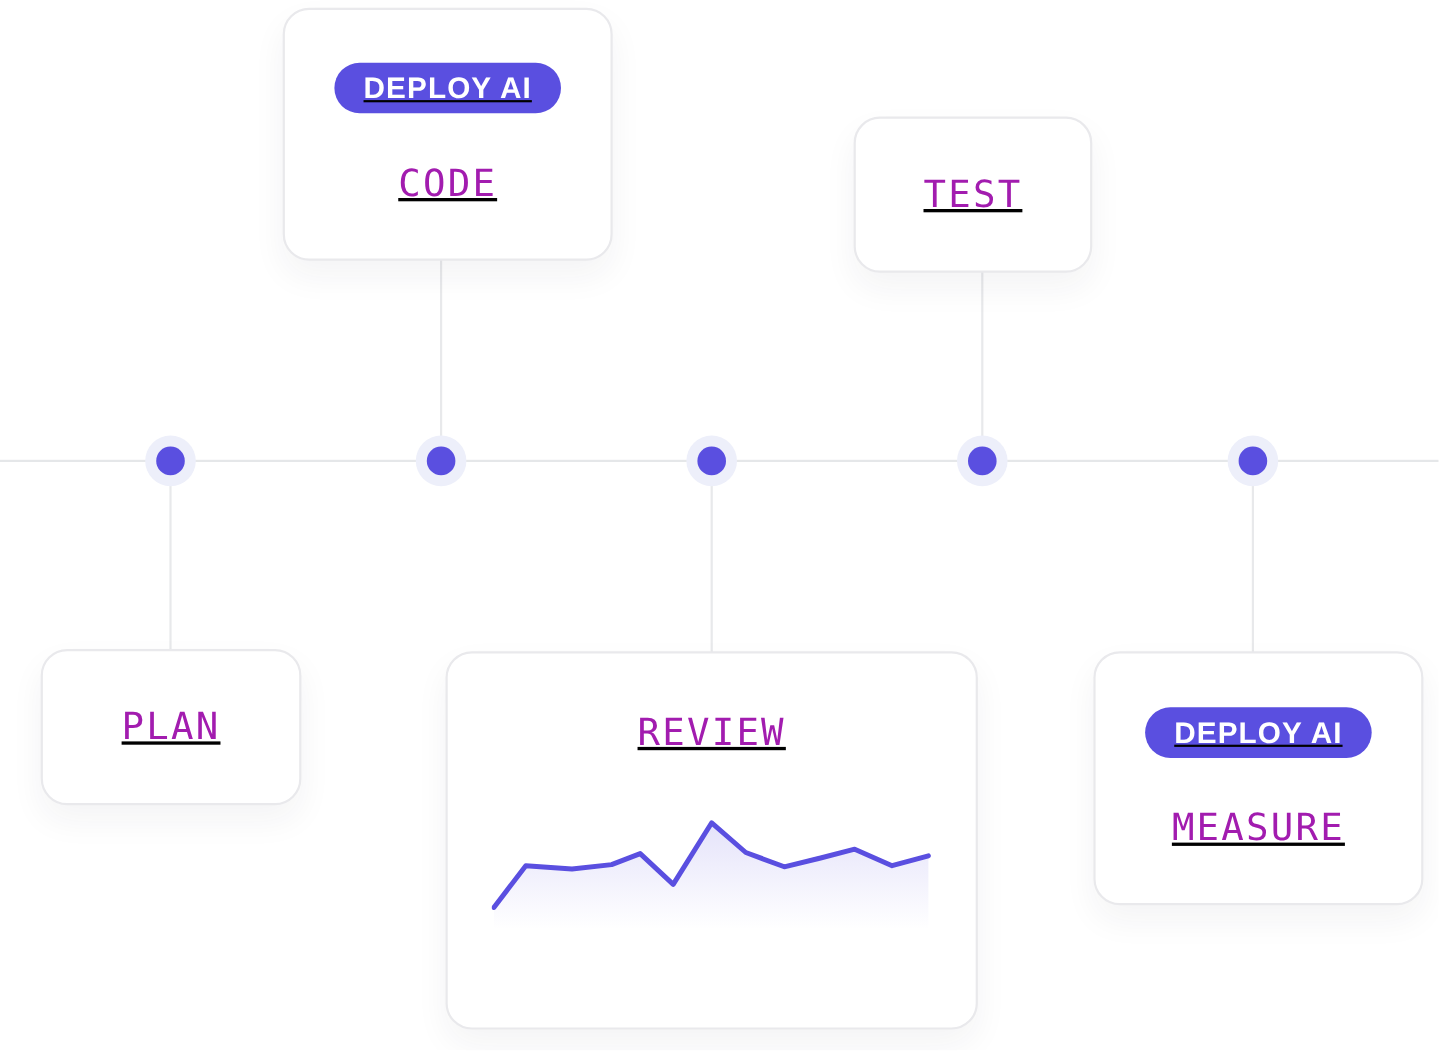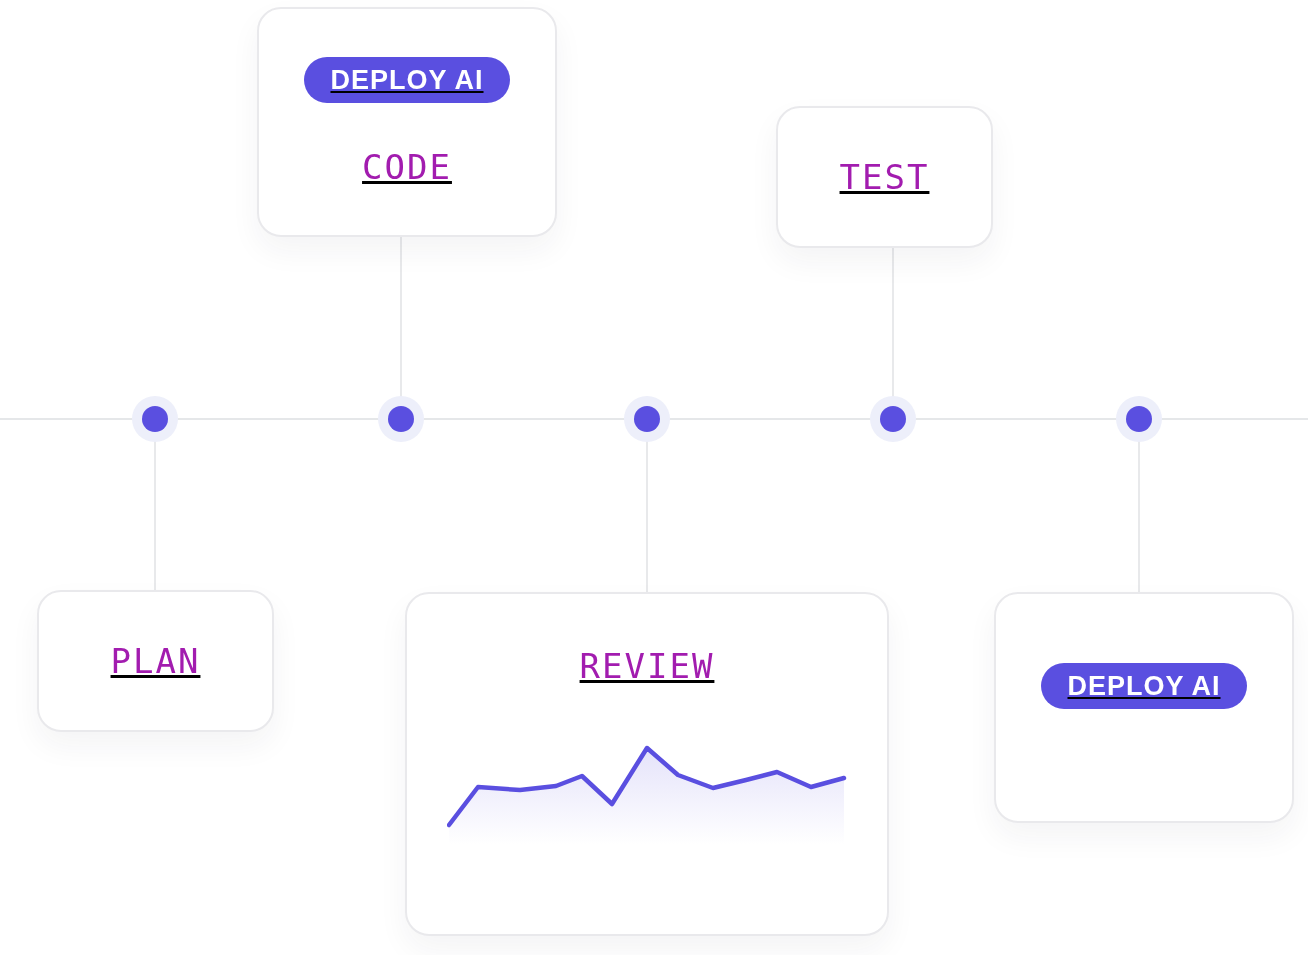--- a/index.html
+++ b/index.html
@@ -123,20 +123,21 @@
           <stop offset="1" stop-color="#5a4fe0" stop-opacity="0"></stop>
         </linearGradient>
       </defs>
       <polygon fill="url(#sparkfill)" points="2,85 31,47 73,50 109,46 135,36 165,64 200,8 231,35 266,48 299,40 330,32 364,47 397,38 397,105 2,105"></polygon>
       <polyline fill="none" stroke-width="4.5" stroke-linejoin="round" stroke-linecap="round" points="2,85 31,47 73,50 109,46 135,36 165,64 200,8 231,35 266,48 299,40 330,32 364,47 397,38" stroke="#5a4fe0"></polyline>
     </svg>
   </div>
 
   <div class="card card-measure">
     <div class="badge">DEPLOY AI</div>
+    <div class="card-label">MEASURE</div>
   </div>
 
   <div class="node-halo halo-plan">
     <div class="node-dot"></div>
   </div>
   <div class="node-halo halo-code">
     <div class="node-dot"></div>
   </div>
   <div class="node-halo halo-review">
     <div class="node-dot"></div>

